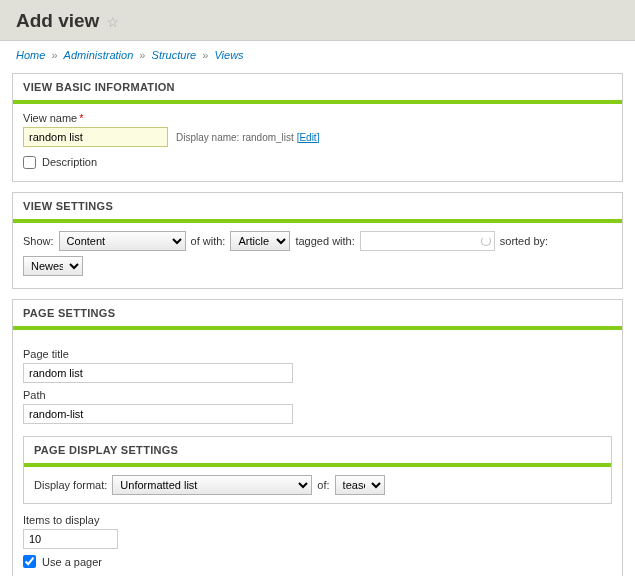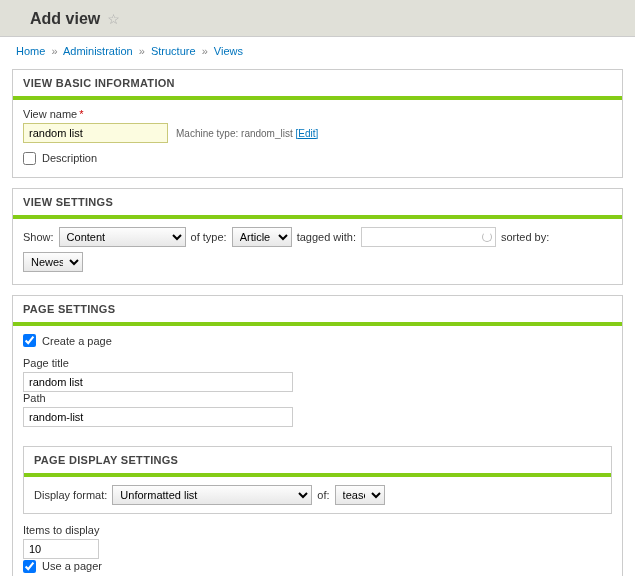--- a/index.html
+++ b/index.html
@@ -9,37 +9,36 @@
     color: #333;
     background: #fff;
     width: 635px;
   }
   .topbar {
     background: #e0e0d8;
     padding: 10px 16px 8px 16px;
     border-bottom: 1px solid #ccc;
   }
   .topbar h1 {
-    font-size: 16px;
+    font-size: 19px;
     font-weight: bold;
     color: #333;
     display: inline-block;
-    margin-left: 14px;
   }
   .star {
     color: #aaa;
     font-size: 14px;
     margin-left: 4px;
   }
   .breadcrumb {
     padding: 8px 16px 6px 16px;
     font-size: 11px;
     color: #0074bd;
   }
-  .breadcrumb a { color: #0074bd; text-decoration: none; }
+  .breadcrumb a { color: #0074bd; text-decoration: none; font-style: italic; }
   .breadcrumb .sep { color: #888; margin: 0 3px; }
   .panel {
     border: 1px solid #ccc;
     margin: 6px 12px 10px 12px;
     background: #fff;
   }
   .panel-header {
     border-bottom: 4px solid #84cc16;
     padding: 7px 10px;
     font-size: 11px;
@@ -87,29 +86,29 @@
     height: 20px;
   }
   .sel-wide { width: 127px; }
   .sel-mid { width: 60px; }
   .sel-small { width: 60px; }
   .tagged-input { width: 135px; display: inline-flex; align-items: center; position: relative; }
   .tagged-input input { width: 100%; padding-right: 16px; }
   .throbber { position: absolute; right: 4px; width: 10px; height: 10px; border: 1px solid #bbb; border-radius: 50%; border-top-color: transparent; }
   .sub-box {
     border: 1px solid #ccc;
-    margin-top: 19px;
+    margin-top: 12px;
     padding: 0;
   }
   .sub-box .panel-header { background: #fff; }
   .sub-box .panel-body { padding: 8px 10px; }
-  .space6 { }
+  .space6 { margin-top: 6px; }
   .space10 { margin-top: 10px; }
   .txt-mid { width: 270px; }
-  .txt-sm { width: 76px; }
+  .txt-sm { width: 95px; }
 </style>
 </head>
 <body>
 
 <div class="topbar">
   <h1>Add view</h1>
   <span class="star">☆</span>
 </div>
 
 <div class="breadcrumb">
@@ -124,64 +123,60 @@
 
 <div class="panel">
   <div class="panel-header">VIEW BASIC INFORMATION</div>
   <div class="panel-body">
     <label class="field-label">
       <span>View name</span><span class="required">*</span>
     </label>
     <div class="viewname-row">
       <input type="text" class="viewname-input" value="random list" style="">
       <span class="machine-hint">
-        <span>Machine type:</span>
+        <span>Display name:</span>
         <span>random_list</span>
         <a href="#" class="edit">[Edit]</a>
       </span>
     </div>
     <div class="check-row">
       <input type="checkbox" style="">
       <label>Description</label>
     </div>
   </div>
 </div>
 
 <div class="panel">
   <div class="panel-header">VIEW SETTINGS</div>
   <div class="panel-body">
     <div class="inline-row">
       <label>Show:</label>
       <select class="sel sel-wide">
         <option>Content</option>
       </select>
-      <label>of type:</label>
+      <label>of with:</label>
       <select class="sel sel-mid">
         <option>Article</option>
       </select>
       <label>tagged with:</label>
       <span class="tagged-input">
         <input type="text" class="txt" value="" style="">
         <span class="throbber"></span>
       </span>
       <label>sorted by:</label>
       <select class="sel sel-small">
         <option>Newest first</option>
       </select>
     </div>
   </div>
 </div>
 
 <div class="panel">
   <div class="panel-header">PAGE SETTINGS</div>
   <div class="panel-body">
-    <div class="check-row">
-      <input type="checkbox" checked="" style="">
-      <label>Create a page</label>
-    </div>
     <div class="space10">
       <label class="field-label">Page title</label>
       <input type="text" class="txt txt-mid" value="random list" style="">
     </div>
     <div class="space6">
       <label class="field-label">Path</label>
       <input type="text" class="txt txt-mid" value="random-list" style="">
     </div>
 
     <div class="sub-box">

